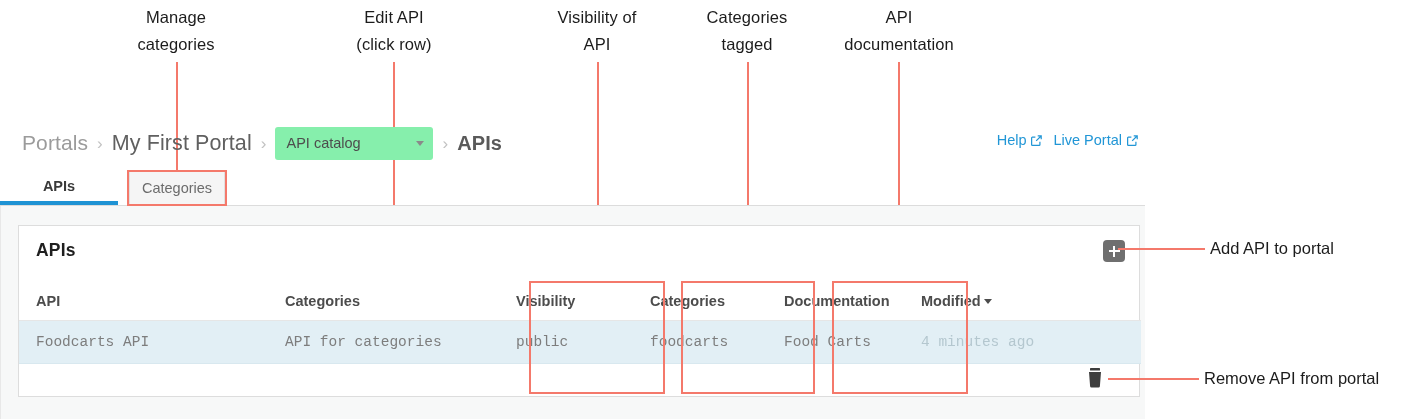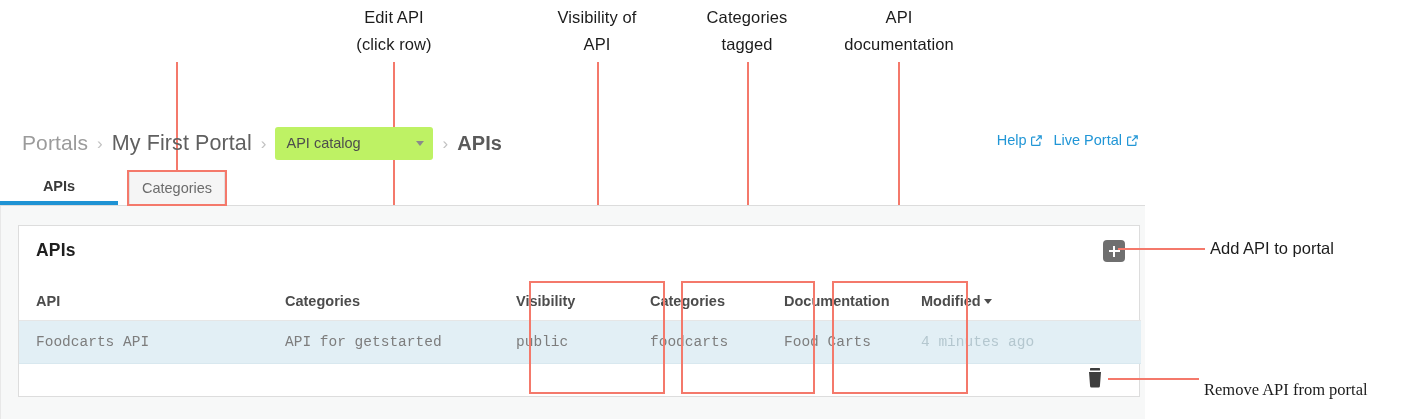--- a/index.html
+++ b/index.html
@@ -71,21 +71,21 @@
   .bc-sep {
     margin: 0 9px;
     color: #c2c2c2;
     font-size: 17px;
     line-height: 1;
   }
   .bc-select {
     display: inline-flex;
     align-items: center;
     justify-content: space-between;
-    background: #bef264;
+    background: #86efac;
     border: none;
     border-radius: 3px;
     height: 33px;
     width: 158px;
     padding: 0 9px 0 11px;
     color: #4d4d4d;
     font-size: 14.5px;
     font-family: "Liberation Sans", "DejaVu Sans", sans-serif;
     cursor: pointer;
   }
@@ -258,20 +258,22 @@
     border: none;
     cursor: pointer;
     padding: 0;
   }
 </style>
 </head>
 <body>
 
 <div id="root">
 
+  <div class="callout-label" style="left:106px; top:4px; width:140px;">Manage
+categories</div>
   <div class="callout-vline" style="left:176px; top:62px; height:110px;"></div>
 
   <div class="callout-label" style="left:324px; top:4px; width:140px;">Edit API
 (click row)</div>
   <div class="callout-vline" style="left:393px; top:62px; height:312px;"></div>
 
   <div class="callout-label" style="left:527px; top:4px; width:140px;">Visibility of
 API</div>
   <div class="callout-vline" style="left:597px; top:62px; height:220px;"></div>
 
@@ -337,21 +339,21 @@
           <th class="col-desc">Categories</th>
           <th class="col-vis">Visibility</th>
           <th class="col-cat">Categories</th>
           <th class="col-doc">Documentation</th>
           <th class="col-mod"><span>Modified</span><span class="sort-caret"></span></th>
         </tr>
       </thead>
       <tbody>
         <tr class="selected">
           <td class="col-api">Foodcarts API</td>
-          <td class="col-desc">API for getstarted</td>
+          <td class="col-desc">API for categories</td>
           <td class="col-vis">public</td>
           <td class="col-cat">foodcarts</td>
           <td class="col-doc">Food Carts</td>
           <td class="col-mod muted">4 minutes ago</td>
         </tr>
       </tbody>
     </table>
   </div>
 
   <button class="trash-btn">
@@ -363,15 +365,15 @@
 
   <div class="callout-box" style="left:127px; top:170px; width:100px; height:36px;"></div>
   <div class="callout-box" style="left:529px; top:281px; width:136px; height:113px;"></div>
   <div class="callout-box" style="left:681px; top:281px; width:134px; height:113px;"></div>
   <div class="callout-box" style="left:832px; top:281px; width:136px; height:113px;"></div>
 
   <div class="callout-hline" style="left:1118px; top:248px; width:87px;"></div>
   <div class="callout-right-label" style="left:1210px; top:238px;">Add API to portal</div>
 
   <div class="callout-hline" style="left:1108px; top:378px; width:91px;"></div>
-  <div class="callout-right-label" style="left:1204px; top:380px;font-family:Liberation Serif, serif;">Remove API from portal</div>
+  <div class="callout-right-label" style="left:1204px; top:368px;">Remove API from portal</div>
 
 </div>
 
 </body></html>

